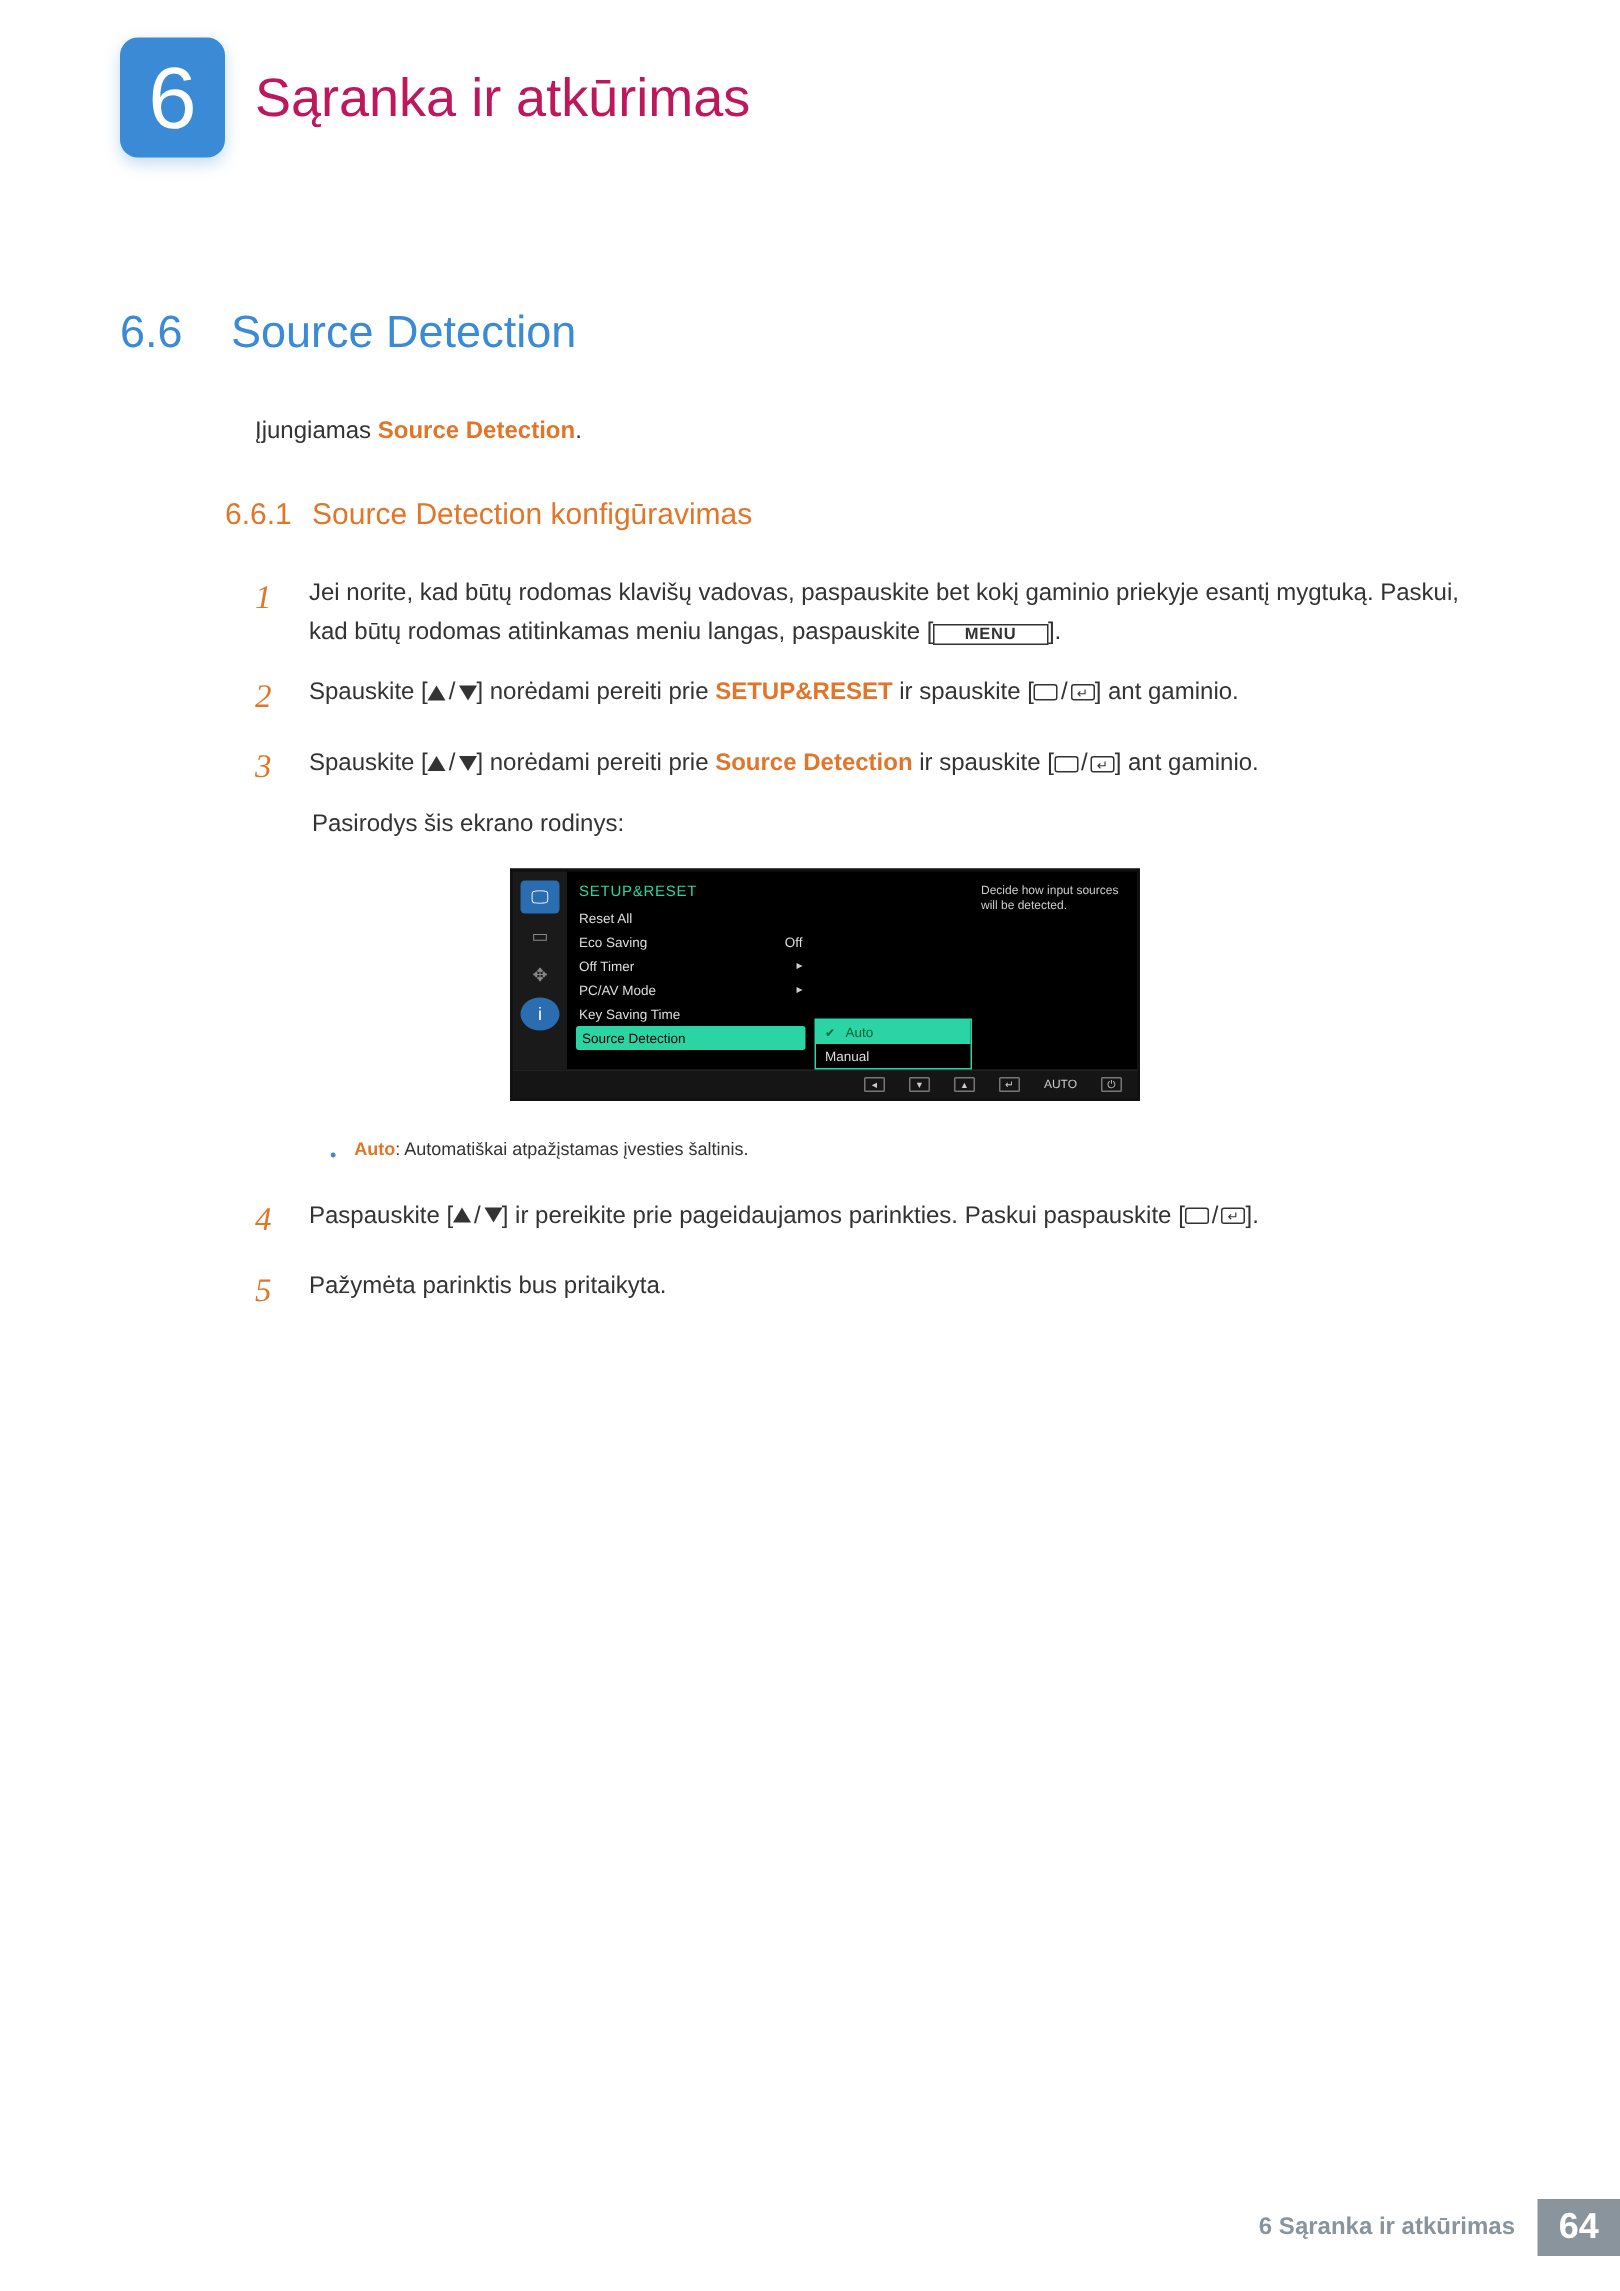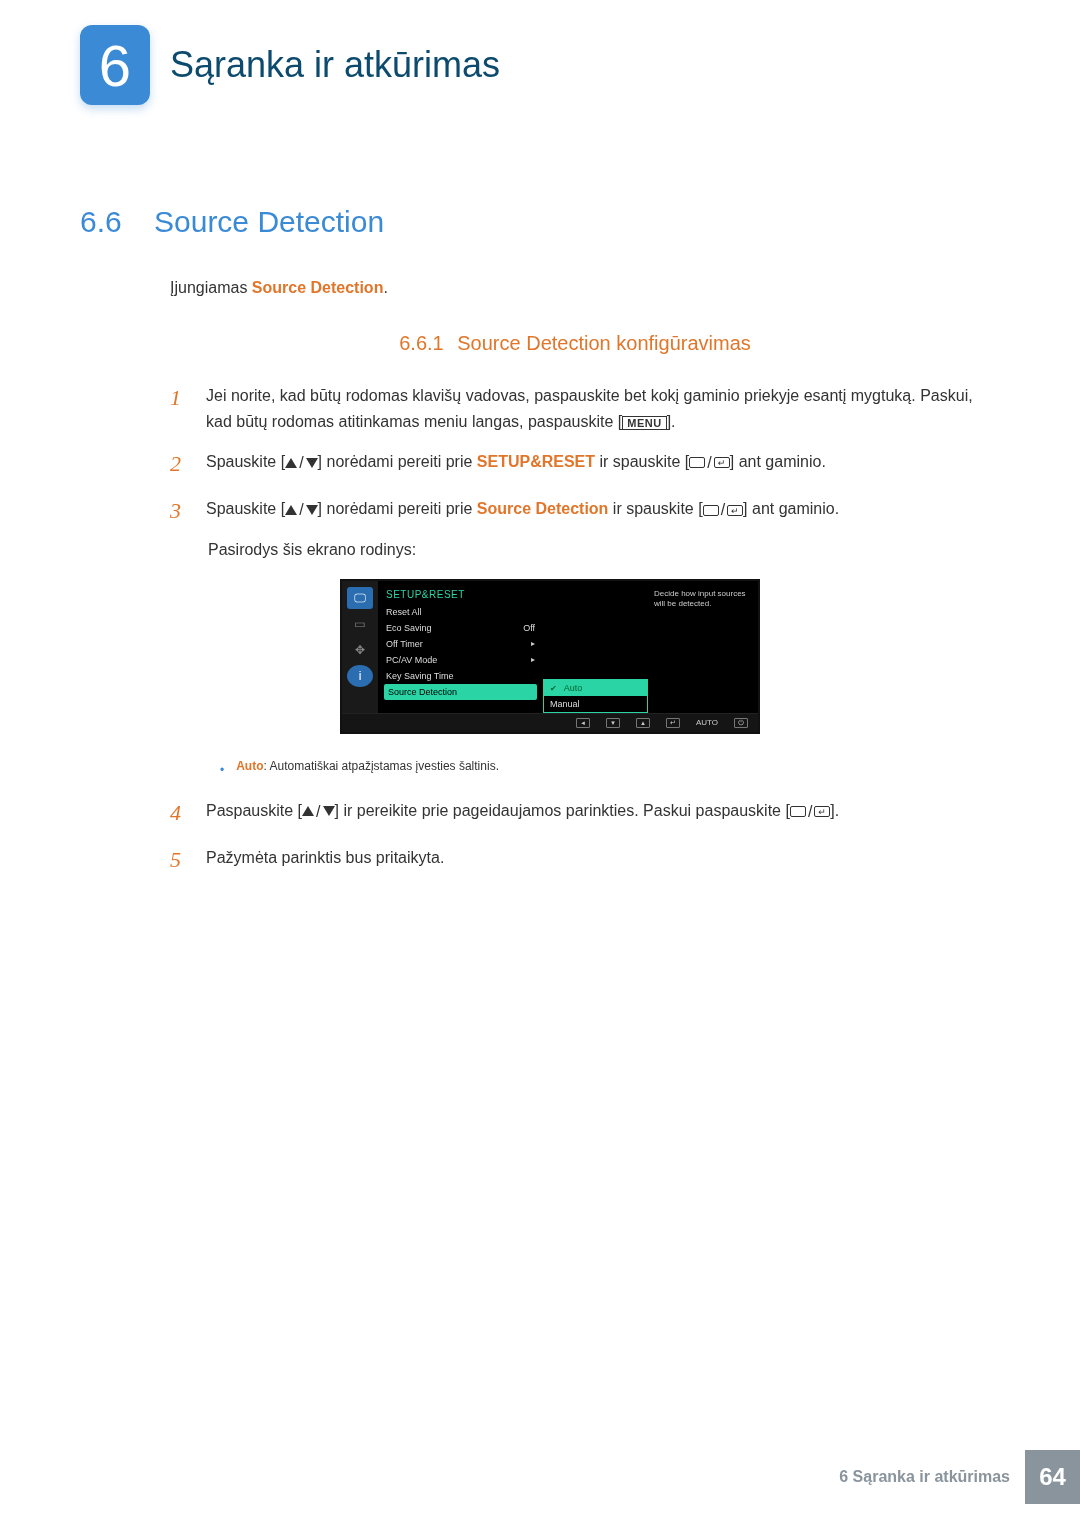--- a/index.html
+++ b/index.html
@@ -28,21 +28,21 @@
     border-radius: 12px;
     display: flex;
     align-items: center;
     justify-content: center;
     color: #fff;
     font-size: 58px;
     font-weight: 300;
     box-shadow: 0 4px 10px rgba(58,138,214,.3);
   }
   .chapter-title {
-    color: #0c4a6e;
+    color: #be185d;
     font-size: 36px;
     font-weight: 400;
   }
   .section-row {
     display: flex;
     gap: 14px;
     margin-bottom: 40px;
   }
   .section-num {
     color: #3a8ad6;
@@ -61,21 +61,20 @@
     margin-bottom: 35px;
     color: #333;
   }
   .bold-orange { color: #e1762a; font-weight: bold; }
   .subsection {
     margin-left: 70px;
     color: #e1762a;
     font-size: 20px;
     font-weight: 400;
     margin-bottom: 25px;
-    text-align: center;
   }
   .subsection-num { margin-right: 8px; }
   .steps {
     margin-left: 90px;
   }
   .step {
     display: flex;
     gap: 18px;
     margin-bottom: 12px;
     font-size: 16px;
@@ -84,21 +83,21 @@
   }
   .step-num {
     color: #e1762a;
     font-size: 22px;
     font-style: italic;
     font-weight: 400;
     min-width: 18px;
     font-family: Georgia, serif;
   }
   .step-body { flex: 1; padding-top: 3px; }
-  .menu-label { border:1px solid #333; padding:0 4px; font-size:11px; font-weight:bold; letter-spacing:.5px; }
+  .menu-label { border:1px solid #333; padding:0 20px; font-size:11px; font-weight:bold; letter-spacing:.5px; }
   .icon-inline { display:inline-flex; align-items:center; gap:2px; vertical-align:middle; }
   .tri-up { display:inline-block; width:0; height:0; border-left:6px solid transparent; border-right:6px solid transparent; border-bottom:10px solid #333; }
   .tri-down { display:inline-block; width:0; height:0; border-left:6px solid transparent; border-right:6px solid transparent; border-top:10px solid #333; }
   .rect-ic { display:inline-block; width:16px; height:11px; border:1.5px solid #333; border-radius:2px; vertical-align:middle;}
   .enter-ic { display:inline-block; width:16px; height:11px; border:1.5px solid #333; border-radius:2px; position:relative; vertical-align:middle;}
   .enter-ic::after{ content:"↵"; position:absolute; font-size:9px; top:-2px; left:3px;}
   .sub-note {
     margin-left: 128px;
     font-size: 16px;
     color: #333;
@@ -190,21 +189,21 @@
     font-size:16px;
     padding-right:15px;
     font-weight:bold;
   }
   .footer-page {
     background:#8a949c;
     color:#fff;
     font-size:24px;
     font-weight:bold;
     width:55px;
-    height:54px;
+    height:38px;
     display:flex;
     align-items:center;
     justify-content:center;
   }
   .small-arrow{ font-size:8px; color:#ccc; }
   .check::before{ content:"✔"; font-size:8px; margin-right:3px; color:#063;}
 </style>
 </head>
 <body>
 

